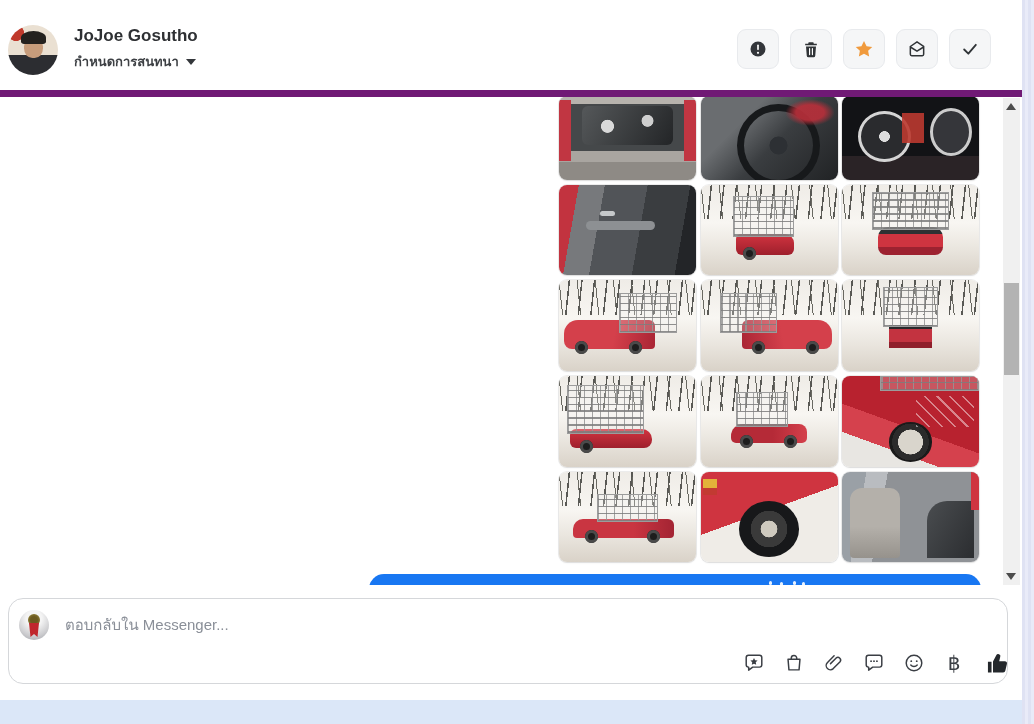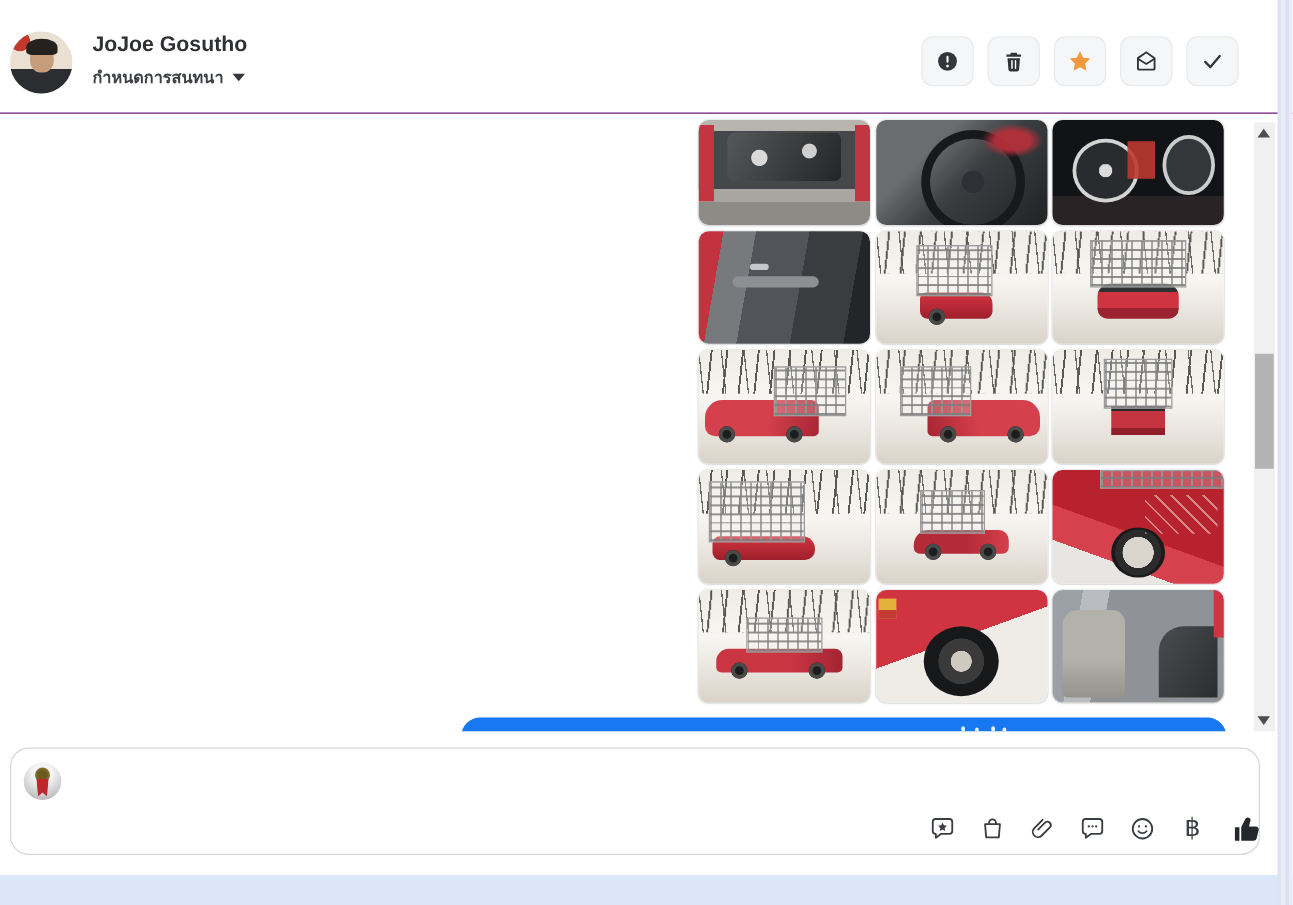--- a/index.html
+++ b/index.html
@@ -9,21 +9,21 @@
     font-family:"Liberation Sans","DejaVu Sans",sans-serif;
     color:#2e3033;
   }
   
   .right-strip{position:absolute;right:0;top:0;width:12px;height:724px;z-index:60;
     background:repeating-linear-gradient(90deg,#dfe2f3 0 3px,#e9ebf8 3px 6px);}
   .bottom-strip{position:absolute;left:0;top:700px;width:1034px;height:24px;background:#dbe7f8;z-index:40;}
 
   
   .header{position:absolute;left:0;top:0;width:1034px;height:90px;background:#fff;
-    border-bottom:1px solid #701a75;z-index:30;}
+    border-bottom:7px solid #701a75;z-index:30;}
   .h-avatar{position:absolute;left:8px;top:25px;width:50px;height:50px;border-radius:50%;overflow:hidden;
     background:
       radial-gradient(circle at 16% 16%,#c0392b 0 13%,transparent 14%),
       linear-gradient(180deg,#eae0d2 0 60%,#2c2d31 60%);}
   .h-avatar::before{content:"";position:absolute;left:16px;top:11px;width:19px;height:22px;
     border-radius:48% 48% 44% 44%;background:#c79c7b;}
   .h-avatar::after{content:"";position:absolute;left:13px;top:6px;width:25px;height:13px;
     border-radius:50% 50% 20% 20%;background:#24211e;}
   .h-name{position:absolute;left:74px;top:26px;font-size:17px;font-weight:bold;color:#2e3033;}
   .h-sub{position:absolute;left:74px;top:51px;font-size:13px;font-weight:600;color:#3d4044;
@@ -277,20 +277,21 @@
 </div>
 
 <div class="vscroll">
   <div class="sb-up"></div>
   <div class="sb-thumb"></div>
   <div class="sb-down"></div>
 </div>
 
 <div class="reply">
   <div class="r-avatar"></div>
+  <div class="r-input">ตอบกลับใน Messenger...</div>
   <div class="r-tools">
     <div class="tool">
       <svg width="22" height="22" viewBox="0 0 24 24" fill="none" stroke="#3a3e44" stroke-width="1.6" stroke-linejoin="round">
         <path d="M3.5 6A2.5 2.5 0 0 1 6 3.5h12A2.5 2.5 0 0 1 20.5 6v8a2.5 2.5 0 0 1-2.5 2.5h-7.4L6.2 19.8v-3.3H6A2.5 2.5 0 0 1 3.5 14z"></path>
         <path d="M12 6.6l1.2 2.4 2.7.4-2 1.9.5 2.7L12 12.7 9.6 14l.5-2.7-2-1.9 2.7-.4z" fill="#3a3e44" stroke="none"></path>
       </svg>
     </div>
     <div class="tool">
       <svg width="22" height="22" viewBox="0 0 24 24" fill="none" stroke="#3a3e44" stroke-width="1.6" stroke-linejoin="round">
         <path d="M5.5 8h13l-1 11.5h-11z"></path>

